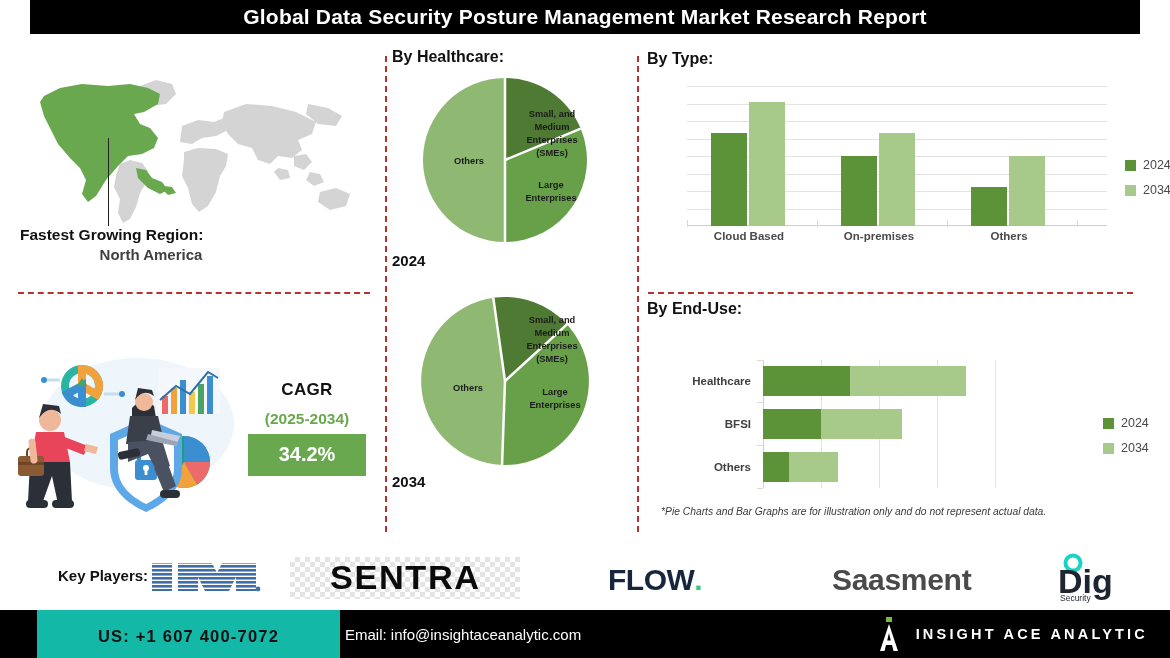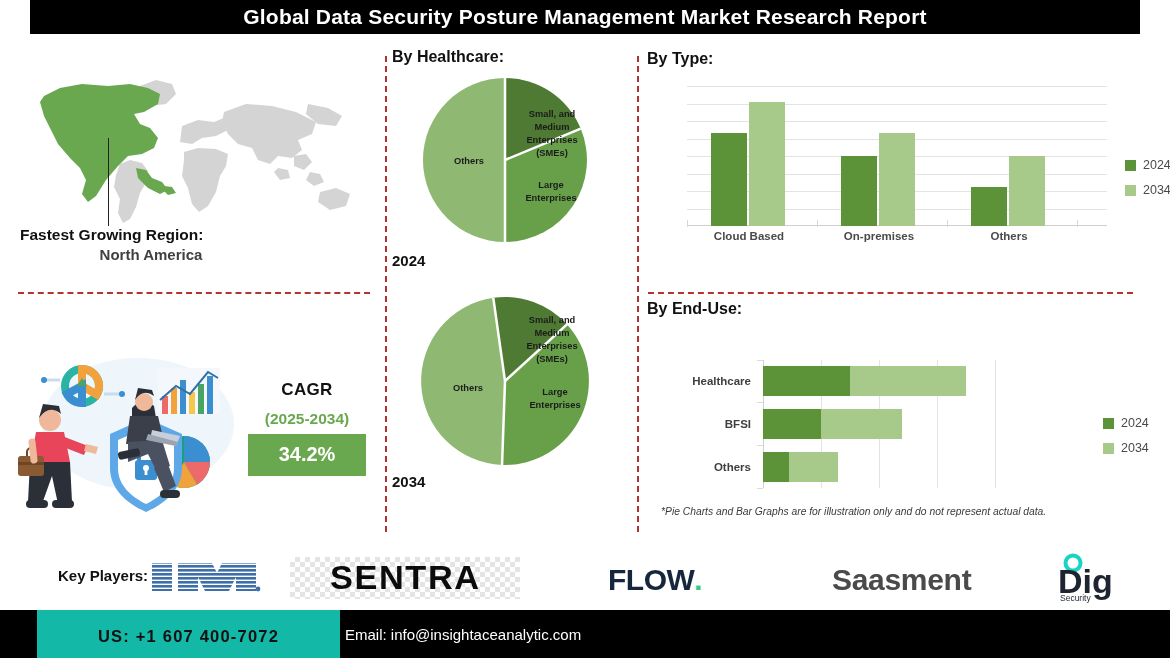--- a/index.html
+++ b/index.html
@@ -454,15 +454,24 @@
         <circle cx="21" cy="10" r="7.5" fill="none" stroke="#19d3c5" stroke-width="4"></circle>
         <text x="6" y="40" font-family="Liberation Sans, sans-serif" font-size="34" font-weight="bold" fill="#1e2430">Dig</text>
         <text x="8" y="48" font-family="Liberation Sans, sans-serif" font-size="8.5" fill="#1e2430">Security</text>
       </svg>
     </div>
   </div>
 
   <div class="footer">
     <div class="footer-phone">US: +1 607 400-7072</div>
     <div class="footer-email">Email: info@insightaceanalytic.com</div>
+    <div class="footer-brand">
+      <span class="brand-mark">
+        <svg viewBox="0 0 26 34" xmlns="http://www.w3.org/2000/svg">
+          <rect x="10" y="0" width="6" height="5" fill="#76bc3f"></rect>
+          <path d="M13 7 L22 34 H17.5 L16 28 H10 L8.5 34 H4 Z M13 16 L11.2 23.5 H14.8 Z" fill="#ffffff"></path>
+        </svg>
+      </span>
+      <span class="brand-txt">INSIGHT ACE ANALYTIC</span>
+    </div>
   </div>
 
 </div>
 
 </body></html>

